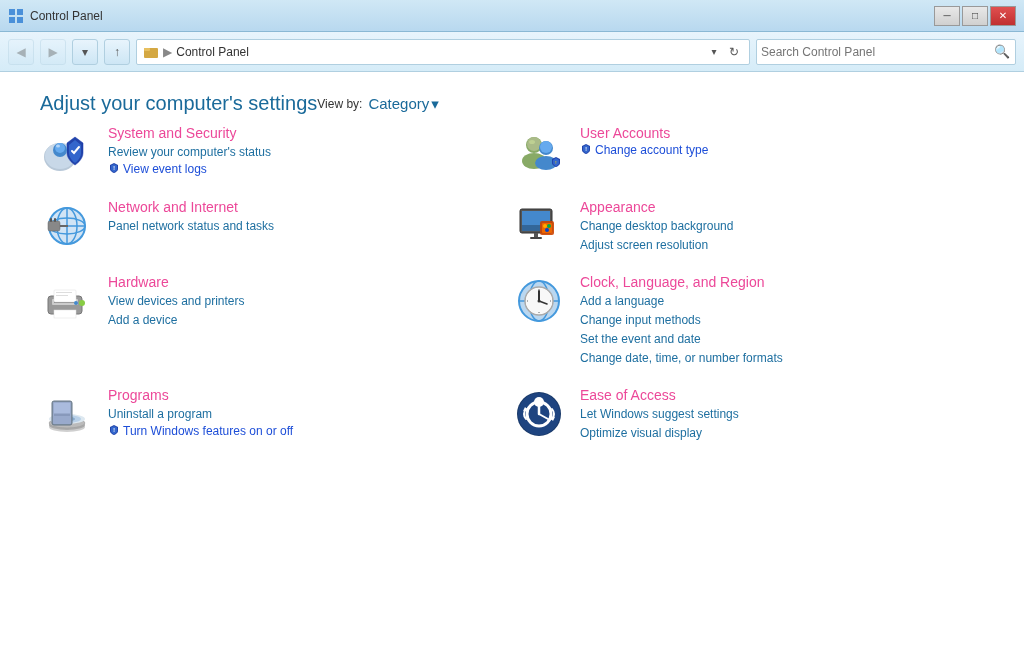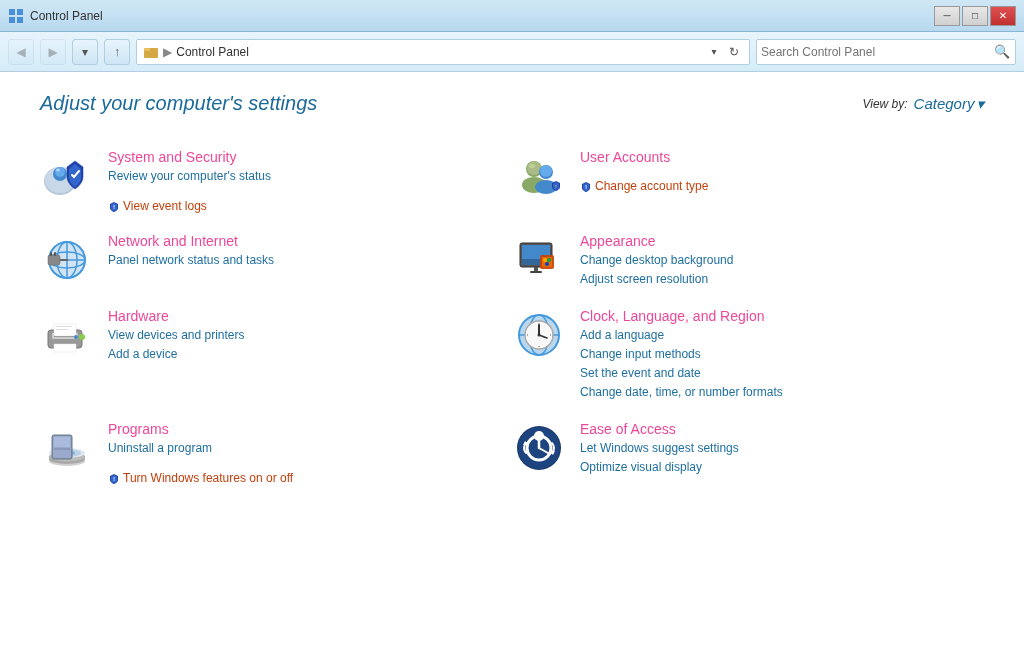--- a/index.html
+++ b/index.html
@@ -158,23 +158,20 @@
       flex: 1;
       background: white;
       padding: 20px 40px;
       overflow-y: auto;
     }
 
     
     .page-header {
       display: flex;
       align-items: center;
-      justify-content: space-between;
-      margin-bottom: 24px;
-      font-style: italic;
     }
     .page-title {
       font-size: 20px;
       font-weight: 300;
       color: #1a6a9a;
     }
     .view-by {
       display: flex;
       align-items: center;
       gap: 6px;
@@ -227,26 +224,26 @@
     .category-link {
       display: block;
       font-size: 12px;
       color: #1e6fa0;
       cursor: pointer;
       margin-top: 1px;
       line-height: 1.5;
     }
     .shield-link {
       display: flex;
-      align-items: flex-end;
+      align-items: flex-start;
       gap: 3px;
       font-size: 12px;
-      color: #c2410c;
-      cursor: pointer;
-      margin-top: 14px;
+      color: #1d4ed8;
+      cursor: pointer;
+      margin-top: 1px;
     }
   </style>
 </head>
 <body>
 
 <div class="title-bar">
   <div class="title-bar-left">
     <svg class="title-bar-icon" viewBox="0 0 16 16">
       <rect x="1" y="1" width="6" height="6" fill="#4a90d9"></rect>
       <rect x="9" y="1" width="6" height="6" fill="#4a90d9"></rect>

